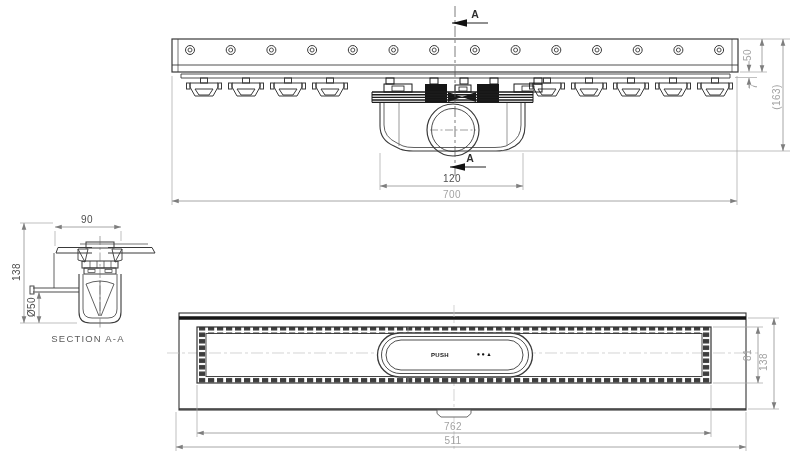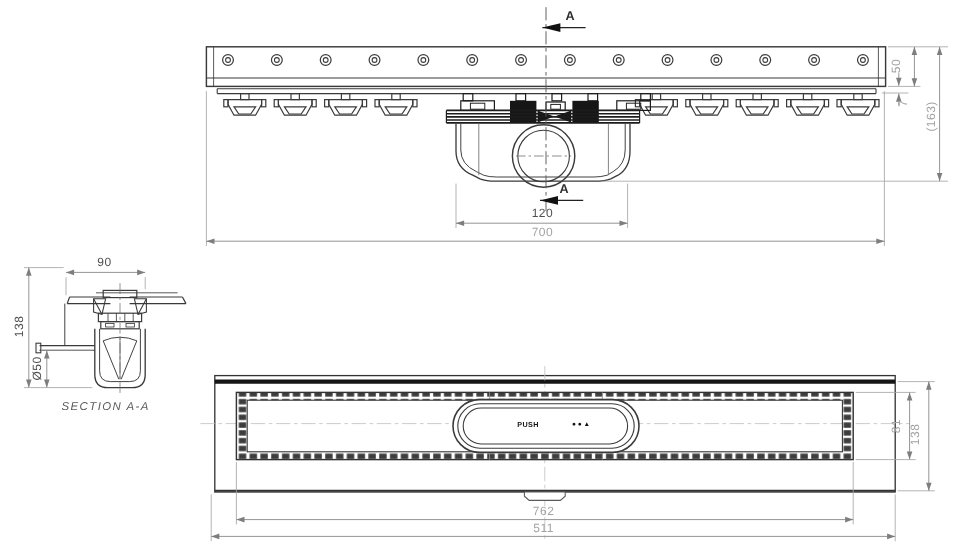--- a/index.html
+++ b/index.html
@@ -264,21 +264,21 @@
 <span class="label arrow-label" style="left:470px;top:158px;">A</span>
 <span class="label dk" style="left:452px;top:179px;">120</span>
 <span class="label lt" style="left:452px;top:195px;">700</span>
 <span class="label lt rot" style="left:748px;top:55px;">50</span>
 <span class="label lt rot" style="left:754px;top:86px;">7</span>
 <span class="label lt rot" style="left:777px;top:97px;">(163)</span>
 
 <span class="label dk" style="left:87px;top:220px;text-align:center;">90</span>
 <span class="label dk rot" style="left:17px;top:272px;">138</span>
 <span class="label dk rot" style="left:32px;top:307px;">Ø50</span>
-<span class="label section-title" style="left:88px;top:339px;font-style:italic;">SECTION A-A</span>
+<span class="label section-title" style="left:88px;top:339px;">SECTION A-A</span>
 
 <span class="label lt" style="left:453px;top:427px;">762</span>
 <span class="label lt" style="left:453px;top:441px;">511</span>
 <span class="label lt rot" style="left:748px;top:355px;">81</span>
 <span class="label lt rot" style="left:764px;top:362px;">138</span>
 <span class="label push-label" style="left:440px;top:355px;">PUSH</span>
 <span class="label push-dots" style="left:485px;top:355px;">●●▲</span>
 
 </div>
 

